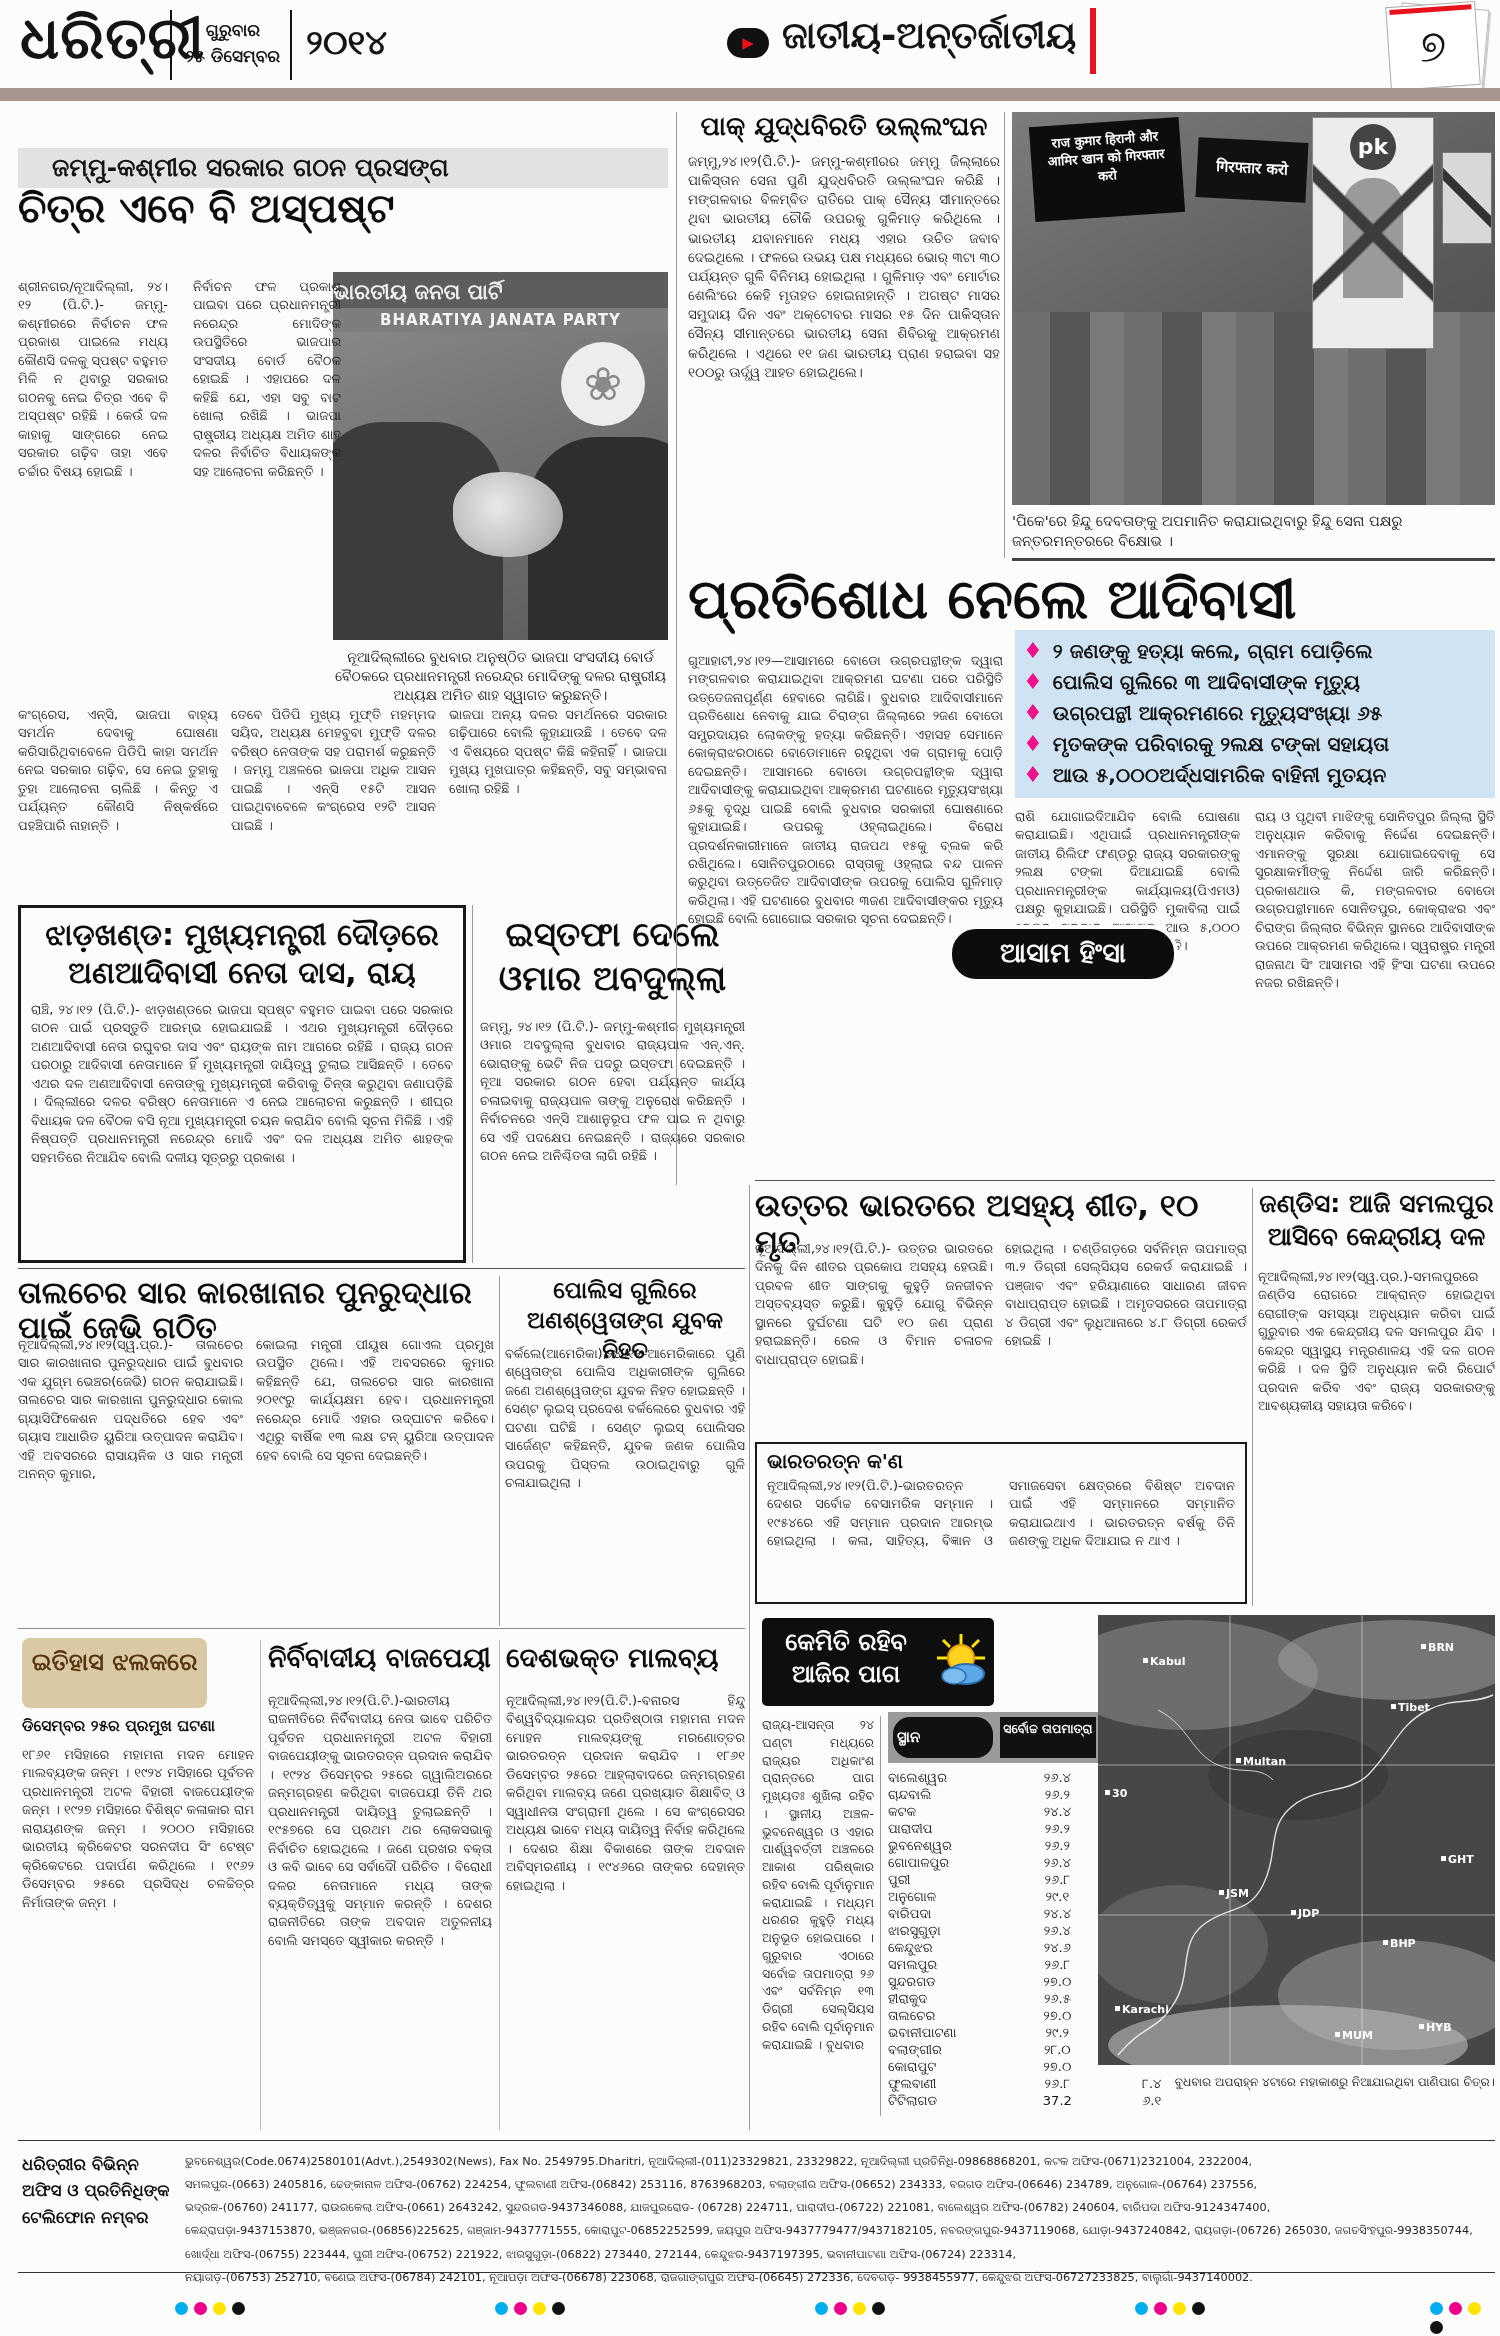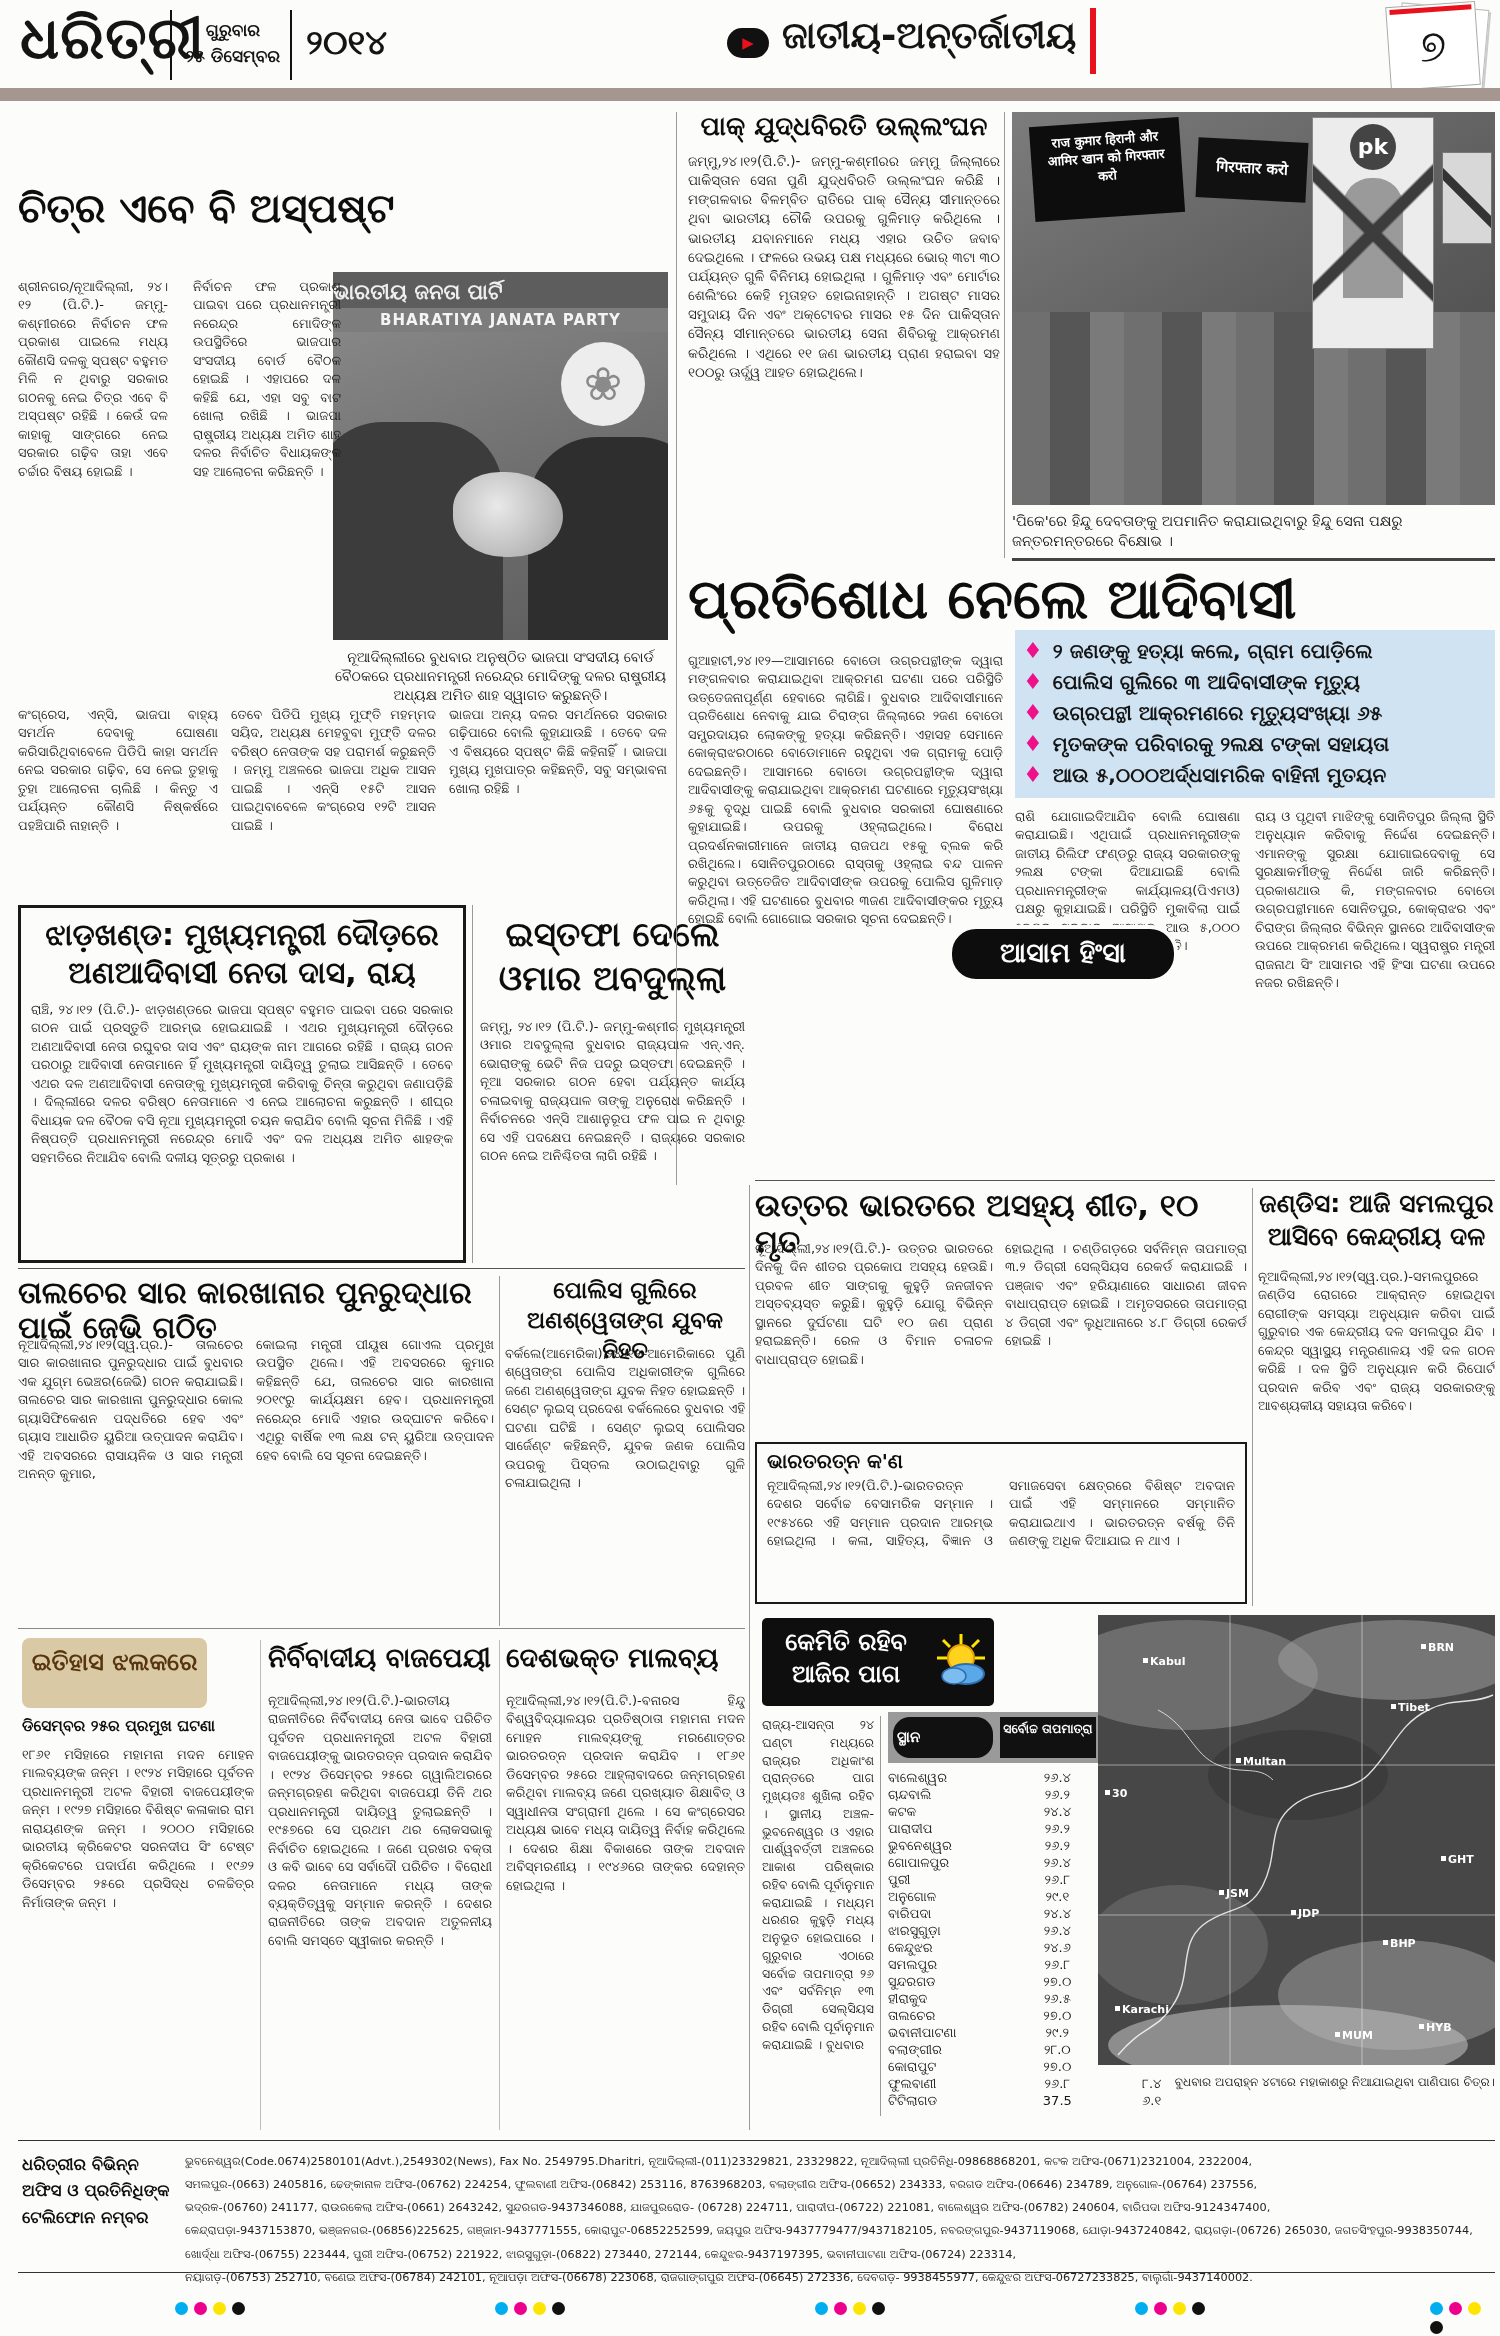--- a/index.html
+++ b/index.html
@@ -43,20 +43,21 @@
   <div class="abs" style="left:1090px;top:8px;width:6px;height:66px;background:#e8121d;"></div>
 
   <div class="abs" style="left:1398px;top:6px;width:86px;height:80px;background:#fff;border:1px solid #bbb;transform:rotate(5deg);box-shadow:2px 2px 0 #ccc;"></div>
   <div class="abs" style="left:1388px;top:4px;width:88px;height:82px;background:#fff;border:1px solid #aaa;transform:rotate(-4deg);">
     <div style="height:5px;background:#e8121d;margin:2px 3px 0 3px;"></div>
     <div class="ctr" style="font-size:44px;margin-top:8px;">୭</div>
   </div>
 
   <div class="abs" style="left:0;top:88px;width:1500px;height:13px;background:#a59790;"></div>
 
+  <div class="abs" style="left:18px;top:148px;width:650px;height:40px;background:#e2e2e2;font-size:25px;font-weight:bold;line-height:40px;padding-left:34px;box-sizing:border-box;">ଜମ୍ମୁ-କଶ୍ମୀର ସରକାର ଗଠନ ପ୍ରସଙ୍ଗ</div>
   <div class="abs hl" style="left:18px;top:185px;width:545px;font-size:40px;">ଚିତ୍ର ଏବେ ବି ଅସ୍ପଷ୍ଟ</div>
 
   <div class="abs photo" style="left:333px;top:272px;width:335px;height:368px;">
     <div style="background:#5d5d5d;color:#efefef;font-size:21px;font-weight:bold;text-align:left;padding:8px 0 4px 0;white-space:nowrap;overflow:hidden;">ଭାରତୀୟ ଜନତା ପାର୍ଟି</div>
     <div style="background:#7d7d7d;color:#f4f4f4;font-size:15px;font-weight:bold;text-align:center;letter-spacing:1px;padding:3px 0;white-space:nowrap;overflow:hidden;">BHARATIYA JANATA PARTY</div>
     <div class="abs" style="left:228px;top:70px;width:84px;height:84px;background:#ededed;border-radius:50%;text-align:center;line-height:84px;font-size:46px;color:#8a8a8a;">❀</div>
     <div class="abs" style="left:-20px;top:150px;width:190px;height:230px;background:#3c3c3c;border-radius:70px 70px 0 0;"></div>
     <div class="abs" style="left:195px;top:165px;width:180px;height:215px;background:#2e2e2e;border-radius:70px 70px 0 0;"></div>
     <div class="abs" style="left:120px;top:200px;width:110px;height:85px;background:radial-gradient(circle at 40% 40%,#e9e9e9,#b9b9b9 65%,#9a9a9a);border-radius:45% 55% 50% 50%;"></div>
   </div>
@@ -271,21 +272,21 @@
           <span>୨୭.୦</span>
           <span></span>
         </div>
         <div class="wrow">
           <span>ଫୁଲବାଣୀ</span>
           <span>୨୬.୮</span>
           <span>୮.୪</span>
         </div>
         <div class="wrow">
           <span>ଟିଟିଲାଗଡ</span>
-          <span>37.5</span>
+          <span>37.2</span>
           <span>୬.୧</span>
         </div>
       </div>
   </div>
 
   <svg class="abs" style="left:1098px;top:1615px;" width="397" height="450" viewBox="0 0 397 450">
     <rect width="397" height="450" fill="#474747"></rect>
     <ellipse cx="90" cy="60" rx="130" ry="55" fill="#8d8d8d" opacity="0.55"></ellipse>
     <ellipse cx="300" cy="45" rx="120" ry="40" fill="#a5a5a5" opacity="0.5"></ellipse>
     <ellipse cx="200" cy="160" rx="90" ry="45" fill="#3a3a3a" opacity="0.8"></ellipse>

